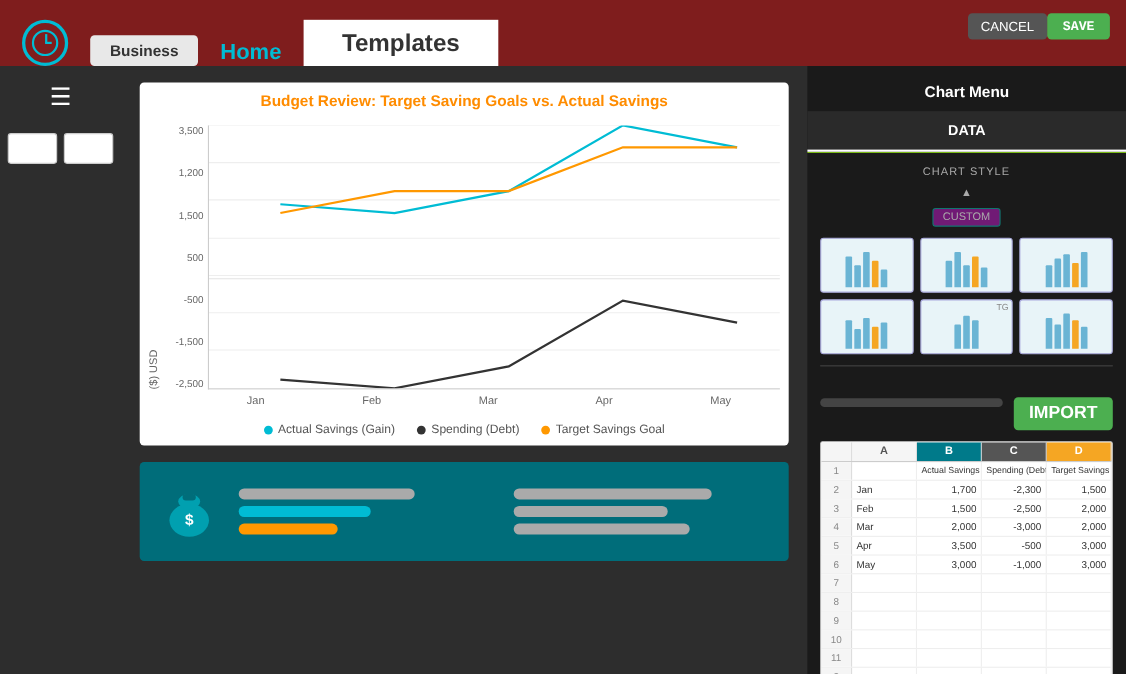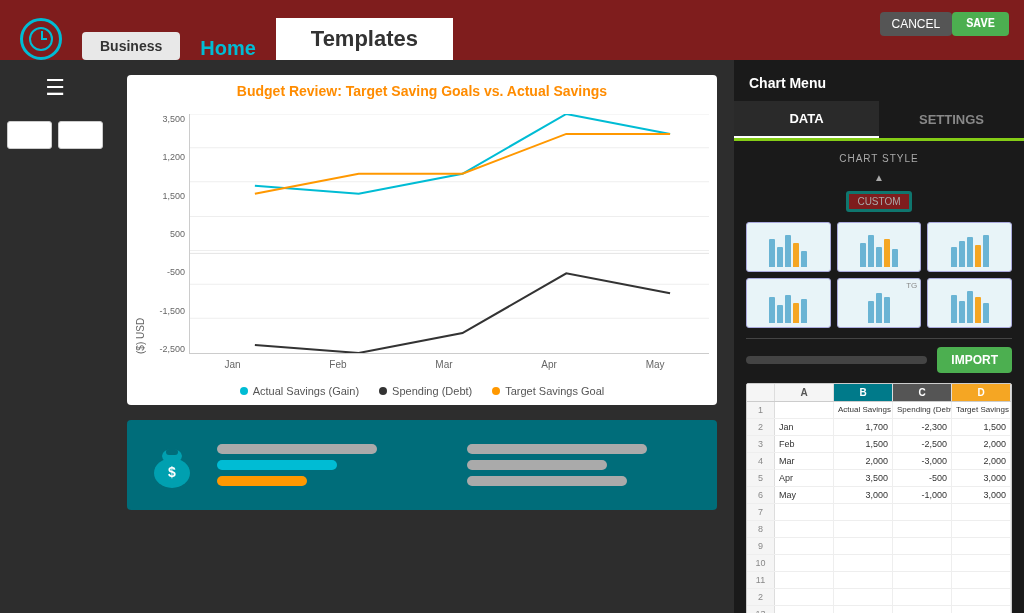--- a/index.html
+++ b/index.html
@@ -213,21 +213,21 @@
     .chart-menu {
       width: 290px;
       background: #1a1a1a;
       display: flex;
       flex-direction: column;
       flex-shrink: 0;
       height: 100%;
     }
     .chart-menu-header {
       display: flex;
-      justify-content: flex-start;
+      justify-content: center;
       align-items: center;
       padding: 15px 15px 10px;
     }
     .chart-menu-title {
       color: white;
       font-size: 14px;
       font-weight: bold;
     }
     .btn-cancel {
       background: #555;
@@ -244,21 +244,21 @@
       border: none;
       border-radius: 4px;
       padding: 5px 14px;
       font-size: 12px;
       cursor: pointer;
       font-weight: bold;
       font-family: Liberation Mono, monospace;
     }
     .chart-menu-tabs {
       display: flex;
-      border-bottom: 3px solid #84cc16;
+      border-bottom: 1px solid #84cc16;
     }
     .tab-btn {
       flex: 1;
       padding: 10px;
       text-align: center;
       font-size: 13px;
       font-weight: bold;
       cursor: pointer;
       border: none;
     }
@@ -283,23 +283,23 @@
       margin-bottom: 10px;
       flex-direction: column;
     }
     .chart-style-label {
       color: #aaa;
       font-size: 10px;
       text-transform: uppercase;
       letter-spacing: 1px;
     }
     .chart-style-badge {
-      background: #7f1d1d;
+      background: #701a75;
       color: #aaa;
-      border: 3px solid #0f766e;
+      border: 1px solid #0f766e;
       border-radius: 3px;
       padding: 2px 8px;
       font-size: 10px;
     }
     .chart-style-arrow {
       color: #aaa;
       font-size: 10px;
     }
     .chart-thumbnails {
       display: grid;
@@ -344,23 +344,24 @@
       height: 8px;
       background: #444;
       border-radius: 4px;
     }
     .btn-import {
       background: #4caf50;
       color: white;
       border: none;
       border-radius: 4px;
       padding: 6px 14px;
-      font-size: 12px;
-      cursor: pointer;
-      font-weight: bold;
+      font-size: 16px;
+      cursor: pointer;
+      font-weight: bold;
+      margin-top: 20px;
     }
 
     
     .spreadsheet {
       background: white;
       border: 1px solid #ccc;
       border-radius: 2px;
       overflow: hidden;
       flex: 1;
     }
@@ -529,21 +530,20 @@
   </div>
 
   <div class="chart-menu">
 
     <div class="chart-menu-header">
       <span class="chart-menu-title">Chart Menu</span>
     </div>
 
     <div class="chart-menu-tabs">
       <button class="tab-btn tab-active">DATA</button>
-      <button class="tab-btn tab-inactive">SETTINGS</button>
     </div>
 
     <div class="chart-menu-body">
 
       <div class="chart-style-row">
         <span class="chart-style-label">CHART STYLE</span>
         <span class="chart-style-arrow">▲</span>
         <span class="chart-style-badge">CUSTOM</span>
       </div>
 

